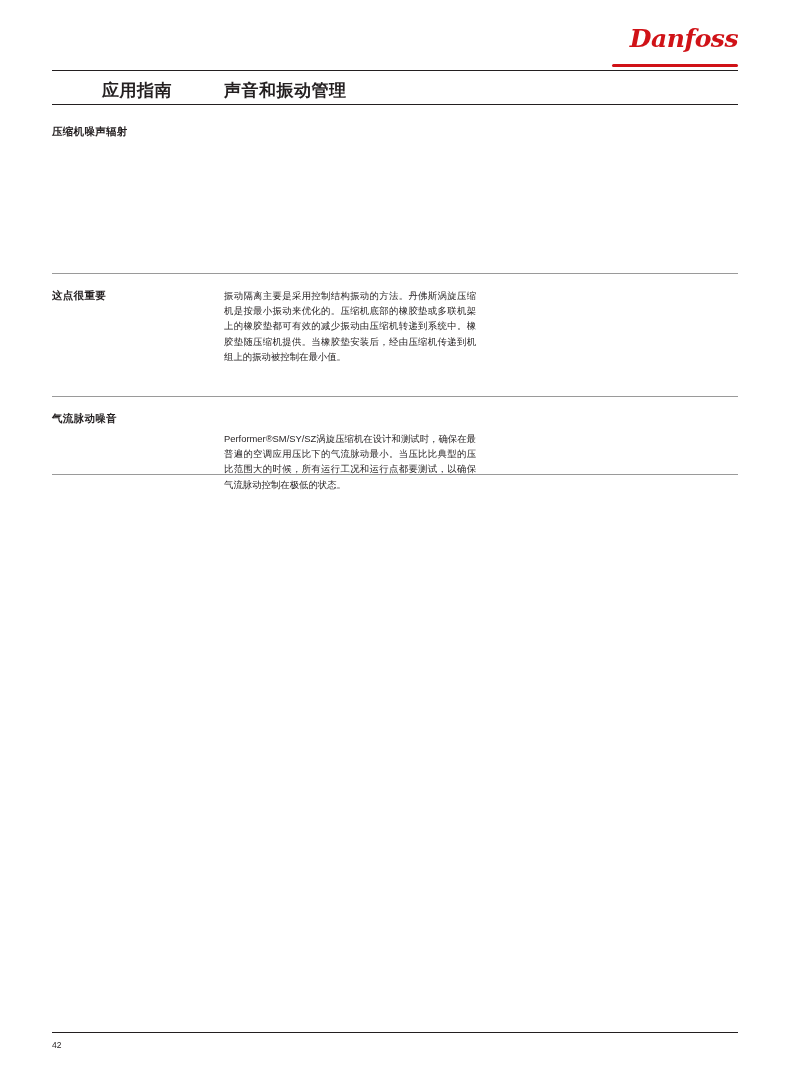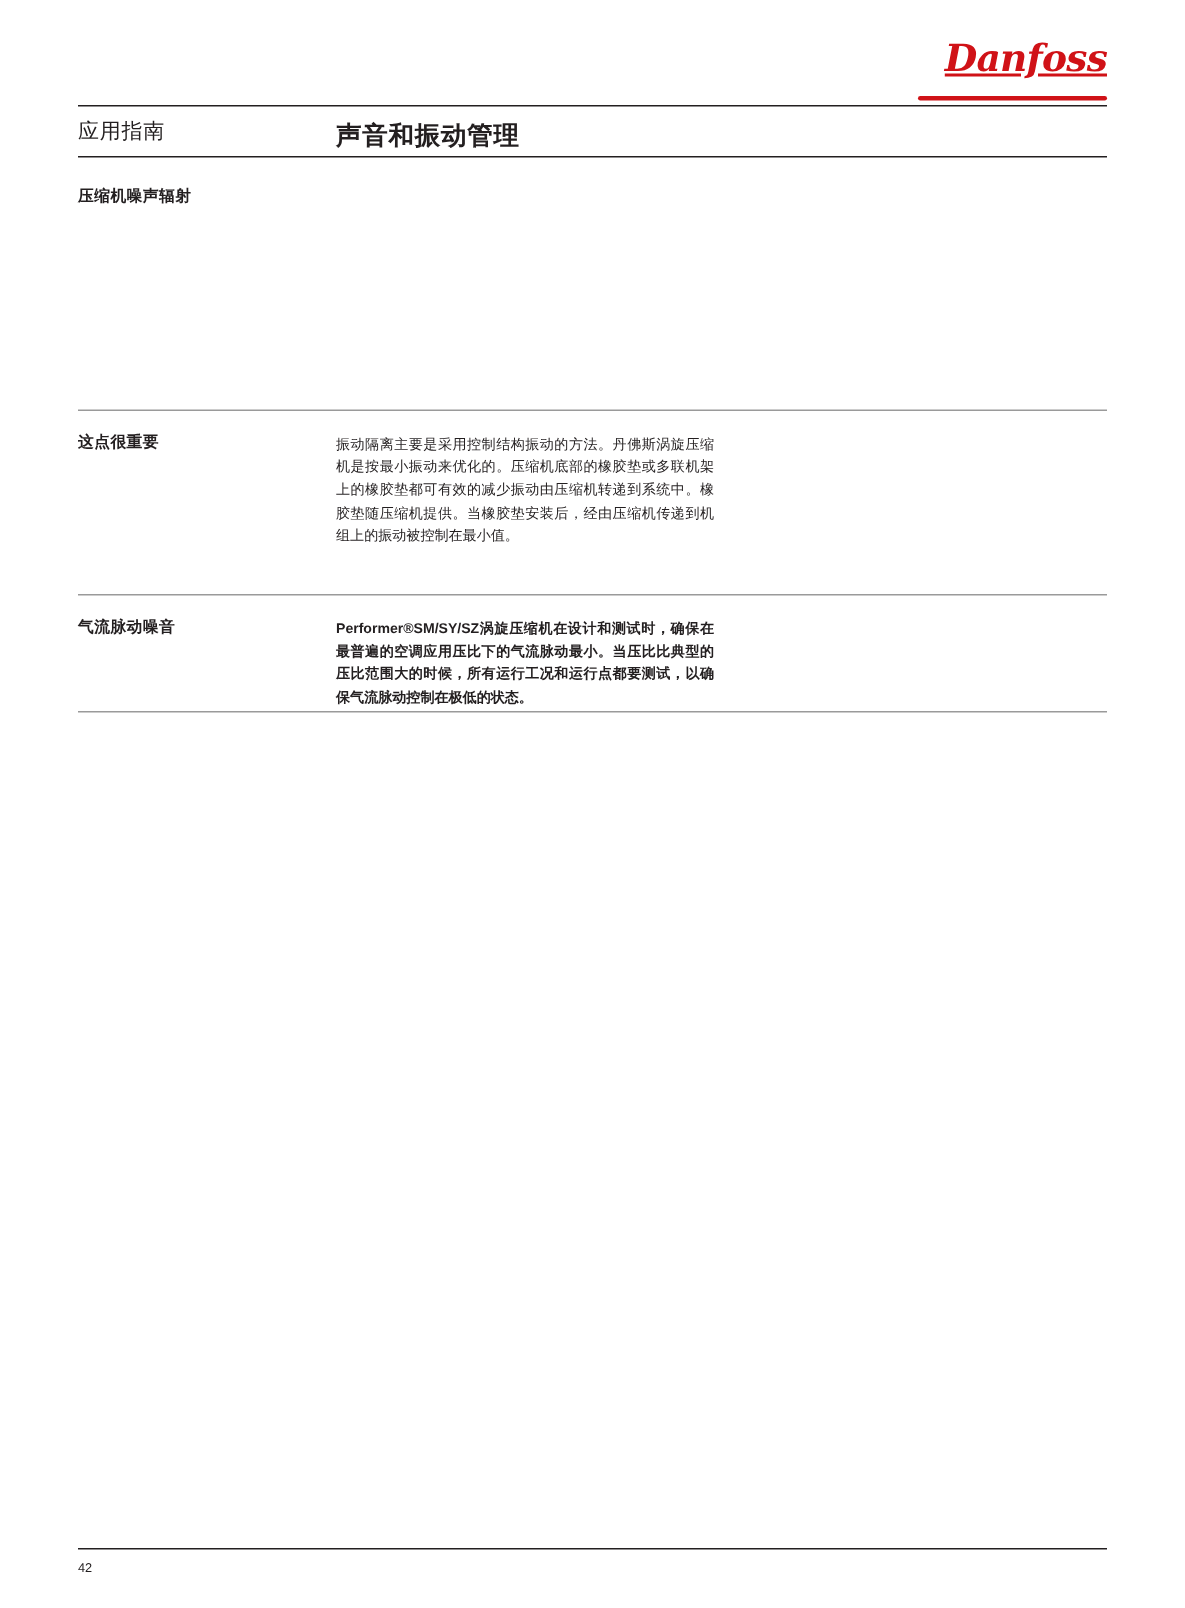--- a/index.html
+++ b/index.html
@@ -35,21 +35,20 @@
   .logo-mark {
     display: inline-block;
     color: #d01217;
     font-family: "DejaVu Serif", serif;
     font-size: 25px;
     font-style: italic;
     font-weight: bold;
     letter-spacing: -0.5px;
     line-height: 1;
     position: relative;
-    text-decoration: underline;
   }
   .logo-underline {
     position: absolute;
     right: 0;
     bottom: -5px;
     width: 126px;
     height: 3px;
     background: #d01217;
     border-radius: 2px;
   }
@@ -64,23 +63,24 @@
   }
 
   .hdr-rule-top { top: 70px; }
   .hdr-rule-bottom { top: 104px; }
 
   .hdr-left {
     position: absolute;
     left: 52px;
     top: 79px;
     width: 170px;
-    font-size: 14px;
-    font-weight: normal;
+    font-size: 17px;
+    font-weight: bold;
     letter-spacing: 0.5px;
+    text-align: center;
   }
   .hdr-right {
     position: absolute;
     left: 224px;
     top: 79px;
     font-size: 17px;
     font-weight: bold;
     letter-spacing: 0.5px;
   }
   .row-rule {
@@ -148,21 +148,21 @@
   <div class="row-title" style="top:124px;">压缩机噪声辐射</div>
   <div class="row-rule" style="top:273px;"></div>
 
   <div class="row-title" style="top:288px;">这点很重要</div>
   <div class="col-mid" style="top:288px;">
     <p>振动隔离主要是采用控制结构振动的方法。丹佛斯涡旋压缩机是按最小振动来优化的。压缩机底部的橡胶垫或多联机架上的橡胶垫都可有效的减少振动由压缩机转递到系统中。橡胶垫随压缩机提供。当橡胶垫安装后，经由压缩机传递到机组上的振动被控制在最小值。</p>
   </div>
   <div class="row-rule" style="top:396px;"></div>
 
   <div class="row-title" style="top:411px;">气流脉动噪音</div>
-  <div class="col-mid" style="top:411px;font-weight:bold;">
+  <div class="col-mid" style="top:431px;">
     <p>Performer®SM/SY/SZ涡旋压缩机在设计和测试时，确保在最普遍的空调应用压比下的气流脉动最小。当压比比典型的压比范围大的时候，所有运行工况和运行点都要测试，以确保气流脉动控制在极低的状态。</p>
   </div>
   <div class="row-rule" style="top:474px;"></div>
 
   <div class="rule footer-rule"></div>
   <div class="page-num">42</div>
 
 </div>
 
 </body></html>

